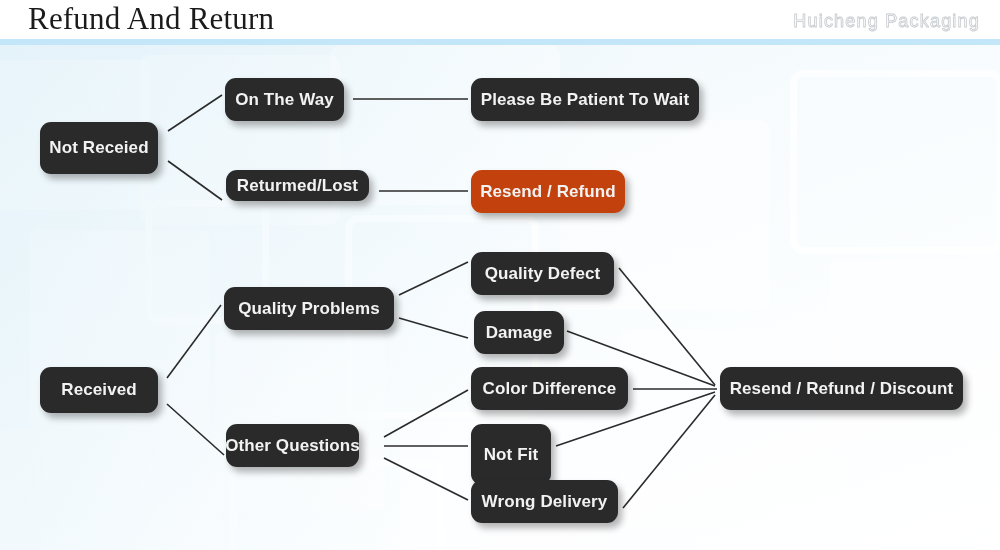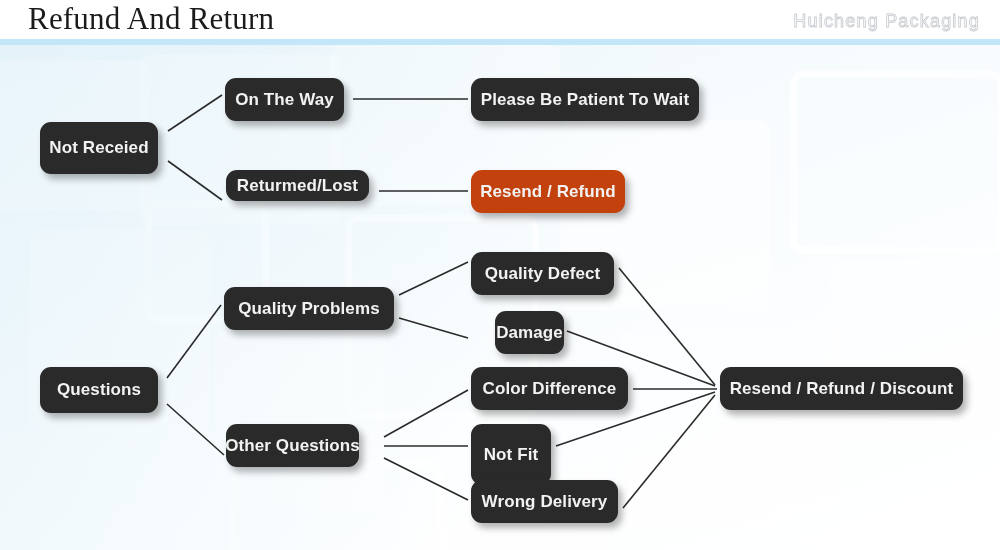--- a/index.html
+++ b/index.html
@@ -104,32 +104,32 @@
       <div class="node" style="left: 226px; top: 170px; width: 143px; height: 31px; font-size: 17px; background: rgb(42, 42, 42); color: rgb(242, 242, 242);">
         <span>Returmed/Lost</span>
       </div>
       <div class="node" style="left: 471px; top: 78px; width: 228px; height: 43px; font-size: 17px; background: rgb(42, 42, 42); color: rgb(242, 242, 242);">
         <span>Please Be Patient To Wait</span>
       </div>
       <div class="node" style="left: 471px; top: 170px; width: 154px; height: 43px; font-size: 17px; background: #c2410c; color: rgb(242, 242, 242);">
         <span>Resend / Refund</span>
       </div>
       <div class="node" style="left: 40px; top: 367px; width: 118px; height: 46px; font-size: 17px; background: rgb(42, 42, 42); color: rgb(242, 242, 242);">
-        <span>Questions</span>
+        <span>Received</span>
       </div>
       <div class="node" style="left: 224px; top: 287px; width: 170px; height: 43px; font-size: 17px; background: rgb(42, 42, 42); color: rgb(242, 242, 242);">
         <span>Quality Problems</span>
       </div>
       <div class="node" style="left: 226px; top: 424px; width: 133px; height: 43px; font-size: 17px; background: rgb(42, 42, 42); color: rgb(242, 242, 242);">
         <span>Other Questions</span>
       </div>
       <div class="node" style="left: 471px; top: 252px; width: 143px; height: 43px; font-size: 17px; background: rgb(42, 42, 42); color: rgb(242, 242, 242);">
         <span>Quality Defect</span>
       </div>
-      <div class="node" style="left: 495px; top: 311px; width: 69px; height: 43px; font-size: 17px; background: rgb(42, 42, 42); color: rgb(242, 242, 242);">
+      <div class="node" style="left: 474px; top: 311px; width: 90px; height: 43px; font-size: 17px; background: rgb(42, 42, 42); color: rgb(242, 242, 242);">
         <span>Damage</span>
       </div>
       <div class="node" style="left: 471px; top: 367px; width: 157px; height: 43px; font-size: 17px; background: rgb(42, 42, 42); color: rgb(242, 242, 242);">
         <span>Color Difference</span>
       </div>
       <div class="node" style="left: 471px; top: 424px; width: 80px; height: 61px; font-size: 17px; background: rgb(42, 42, 42); color: rgb(242, 242, 242);">
         <span>Not Fit</span>
       </div>
       <div class="node" style="left: 471px; top: 480px; width: 147px; height: 43px; font-size: 17px; background: rgb(42, 42, 42); color: rgb(242, 242, 242);">
         <span>Wrong Delivery</span>

